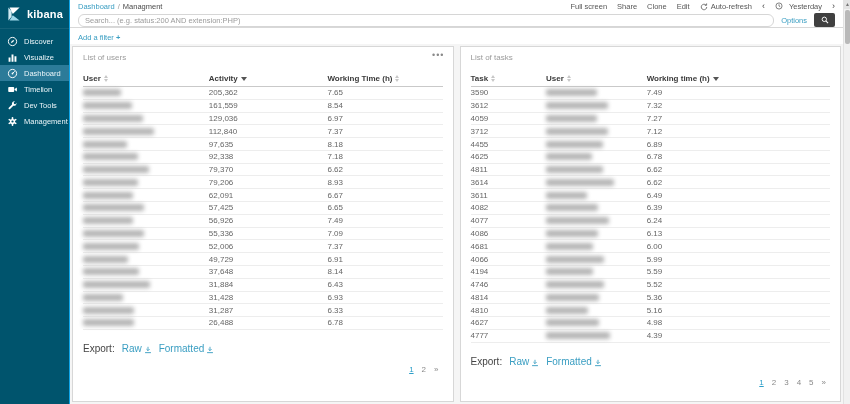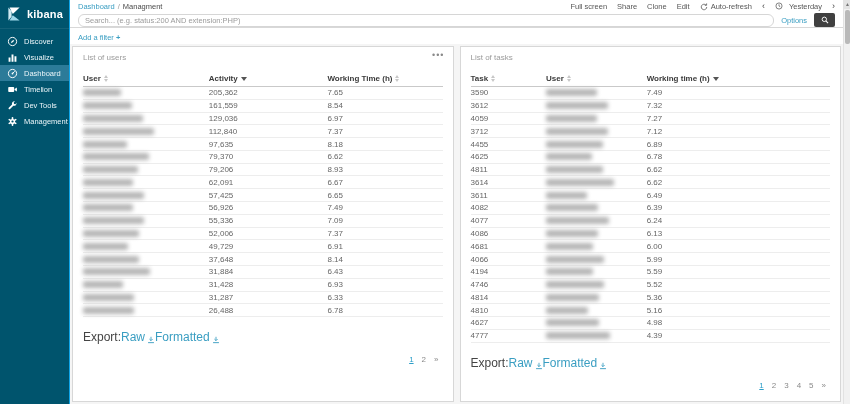--- a/index.html
+++ b/index.html
@@ -69,22 +69,22 @@
   .blur-block { height:7px; border-radius:2px; background:#b5b5b5; filter:blur(2px); }
 
   .sort-both { display:inline-flex; flex-direction:column; gap:1px; }
   .sort-both i { width:0; height:0; border-left:2.5px solid transparent;
     border-right:2.5px solid transparent; }
   .sort-both .up { border-bottom:3px solid #c7c7c7; }
   .sort-both .dn { border-top:3px solid #c7c7c7; }
   .sort-desc { width:0; height:0; border-left:3px solid transparent;
     border-right:3px solid transparent; border-top:4px solid #555; display:inline-block; }
 
-  .export-row { margin-top:13px; font-size:12px; color:#444;
-    display:flex; align-items:center; gap:0; }
+  .export-row { margin-top:13px; font-size:10px; color:#444;
+    display:flex; align-items:center; gap:7px; }
   .export-link { color:#3a9ec2; cursor:pointer; display:inline-flex; align-items:flex-end; gap:2px; }
   .export-link svg { width:8px; height:8px; }
 
   .pagination { margin-top:11px; text-align:right; font-size:8px; padding-right:4px; }
   .pagination a { margin-left:8px; color:#8a8a8a; text-decoration:none; cursor:pointer; }
   .pagination a.active { color:#2e9fc9; text-decoration:underline; }
 
   
   .scrollbar { position:absolute; right:0; top:0; bottom:0; width:7px; background:#f1f1f1;
     border-left:1px solid #e2e2e2; }
@@ -291,20 +291,27 @@
           </tr>
           <tr>
             <td>
               <div class="blur-block" style="width:44px"></div>
             </td>
             <td>97,635</td>
             <td>8.18</td>
           </tr>
           <tr>
             <td>
+              <div class="blur-block" style="width:55px"></div>
+            </td>
+            <td>92,338</td>
+            <td>7.18</td>
+          </tr>
+          <tr>
+            <td>
               <div class="blur-block" style="width:66px"></div>
             </td>
             <td>79,370</td>
             <td>6.62</td>
           </tr>
           <tr>
             <td>
               <div class="blur-block" style="width:55px"></div>
             </td>
             <td>79,206</td>

